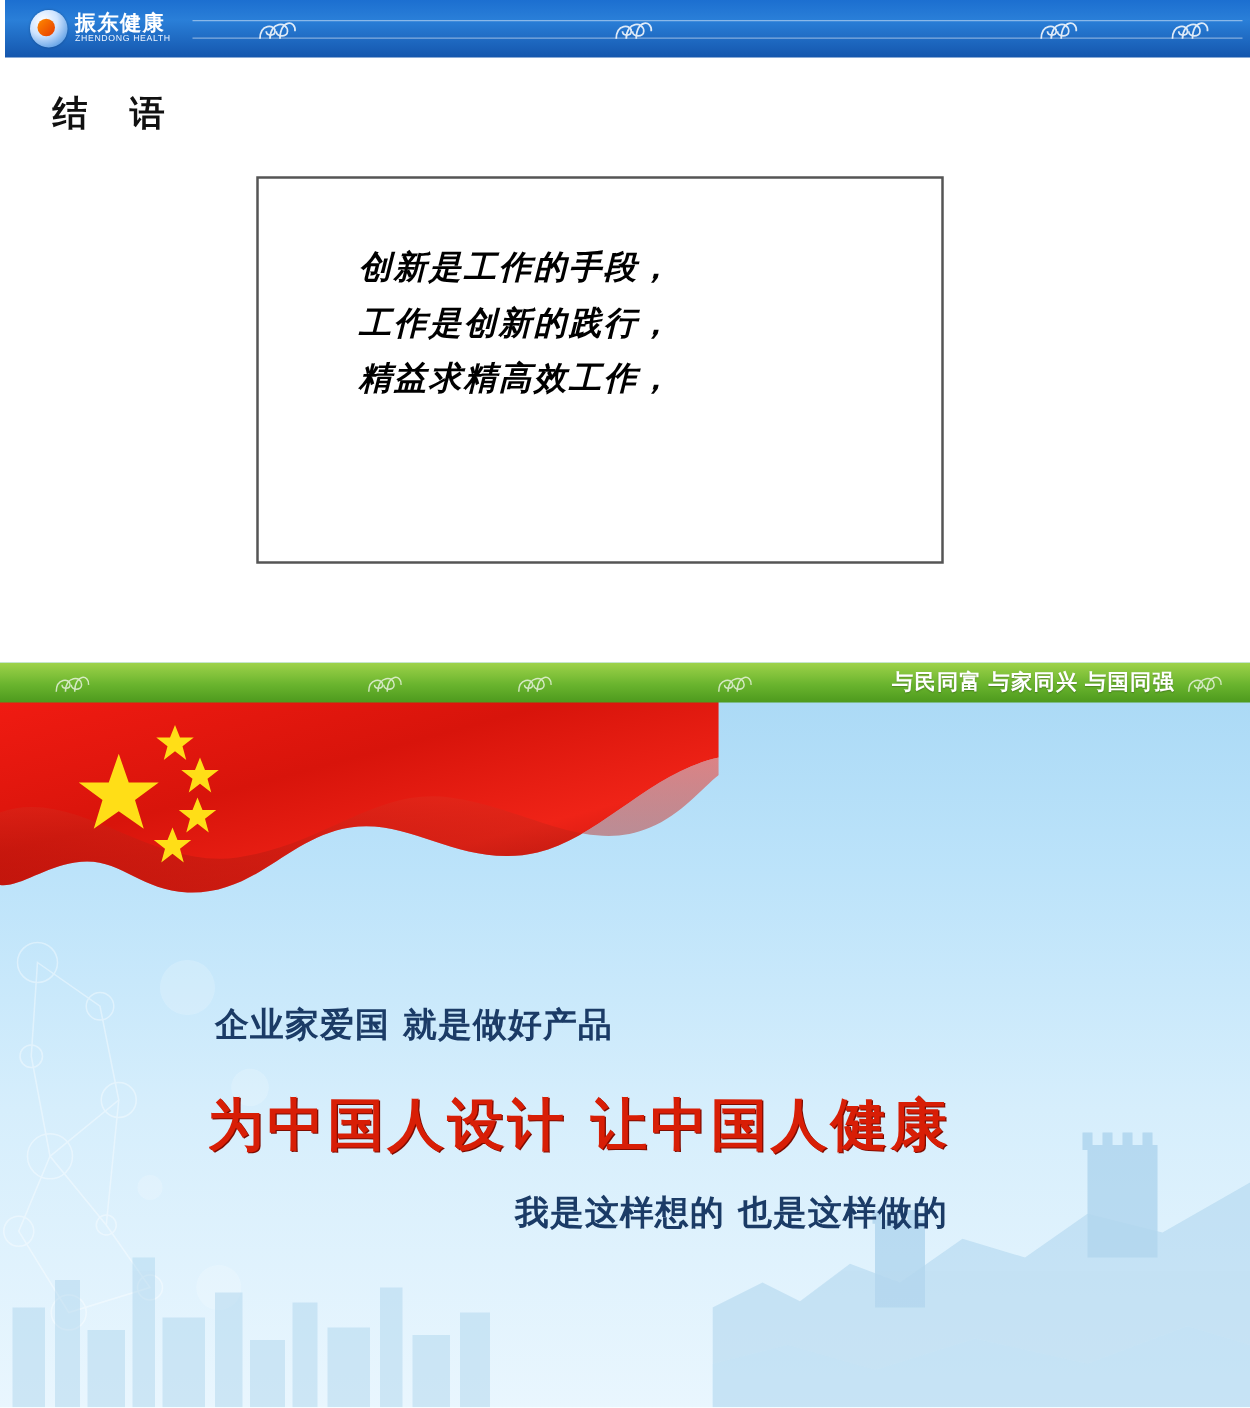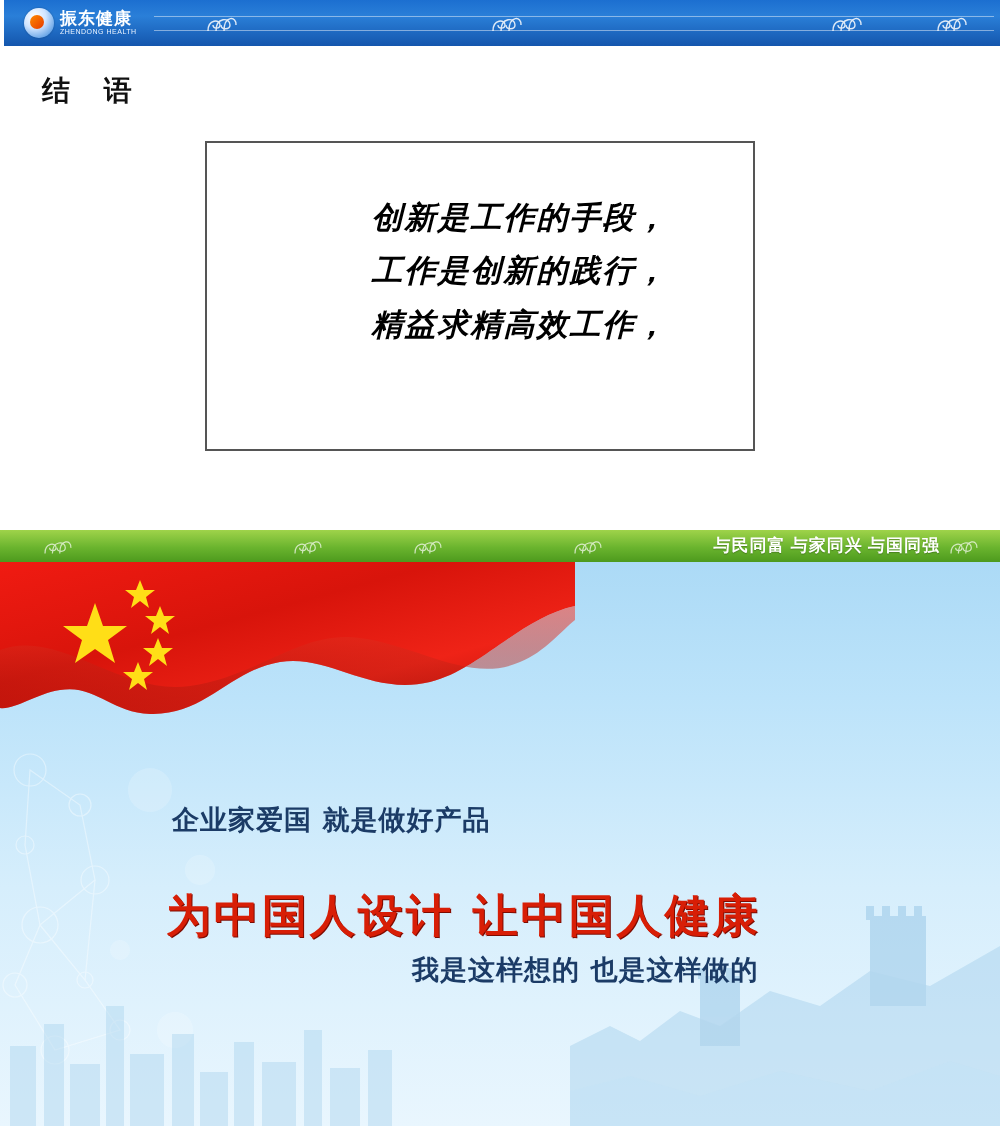--- a/index.html
+++ b/index.html
@@ -110,28 +110,27 @@
   }
   .quote-lines {
     position: absolute;
     left: 0; top: 48px;
     width: 100%;
     padding-left: 80px;
     box-sizing: border-box;
   }
   .quote-line {
     font-family: Liberation Sans, sans-serif;
-    font-size: 31px;
+    font-size: 26px;
     font-weight: bold;
     color: #000000;
     line-height: 1.72;
     letter-spacing: 2px;
     white-space: nowrap;
     font-style: italic;
-    text-align: center;
   }
 
   
   .slide-bottom {
     position: absolute;
     left: 0; top: 530px;
     width: 1000px; height: 596px;
     overflow: hidden;
     background: linear-gradient(to bottom, #a8d8f5 0%, #bce3fa 28%, #d6eefc 60%, #e9f6fe 100%);
   }
@@ -211,21 +210,20 @@
   .line-main {
     position: absolute;
     left: 166px; top: 340px;
     font-size: 45px;
     font-weight: bold;
     color: #d81e06;
     letter-spacing: 3px;
     white-space: nowrap;
     text-shadow: 1px 1px 0 #7e0b00;
     font-family: "DejaVu Serif", serif;
-    margin-top: 16px;
   }
   .line-bottom {
     position: absolute;
     left: 412px; top: 422px;
     font-size: 27px;
     font-weight: bold;
     color: #1b3b66;
     letter-spacing: 1px;
     white-space: nowrap;
     font-family: "DejaVu Sans", sans-serif;

